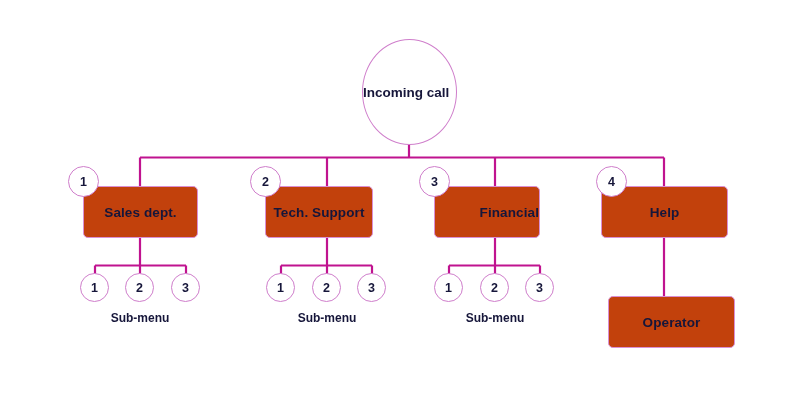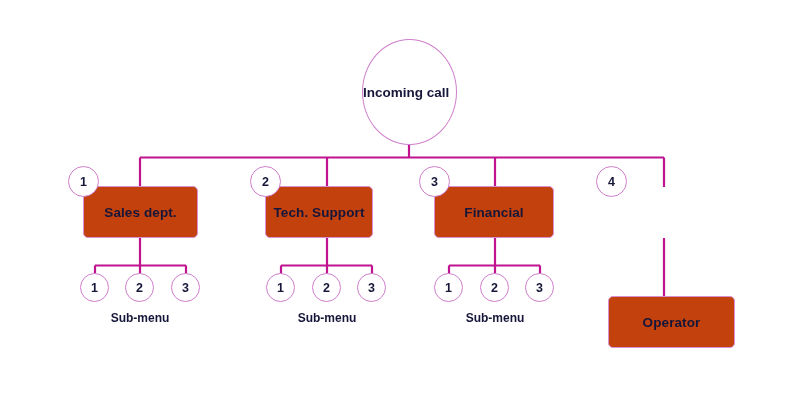--- a/index.html
+++ b/index.html
@@ -175,37 +175,40 @@
     <span class="label">1</span>
   </div>
   <div class="sub-circle" style="left:312px; top:273px;">
     <span class="label">2</span>
   </div>
   <div class="sub-circle" style="left:357px; top:273px;">
     <span class="label">3</span>
   </div>
   <div class="sub-caption" style="left:267px; top:311px; width:120px;">Sub-menu</div>
 
-  <div class="node-box" style="left:434px; top:186px; width:120px; height:52px;">
+  <div class="node-box" style="left:434px; top:186px; width:106px; height:52px;justify-content:flex-end;">
     <span class="label">Financial</span>
   </div>
   <div class="badge" style="left:419px; top:166px;">
     <span class="label">3</span>
   </div>
   <div class="sub-circle" style="left:434px; top:273px;">
     <span class="label">1</span>
   </div>
   <div class="sub-circle" style="left:480px; top:273px;">
     <span class="label">2</span>
   </div>
   <div class="sub-circle" style="left:525px; top:273px;">
     <span class="label">3</span>
   </div>
   <div class="sub-caption" style="left:435px; top:311px; width:120px;">Sub-menu</div>
 
+  <div class="node-box" style="left:601px; top:186px; width:127px; height:52px;">
+    <span class="label">Help</span>
+  </div>
   <div class="badge" style="left:596px; top:166px;">
     <span class="label">4</span>
   </div>
   <div class="node-box" style="left:608px; top:296px; width:127px; height:52px;">
     <span class="label">Operator</span>
   </div>
 
 </div>
 
 </body></html>

